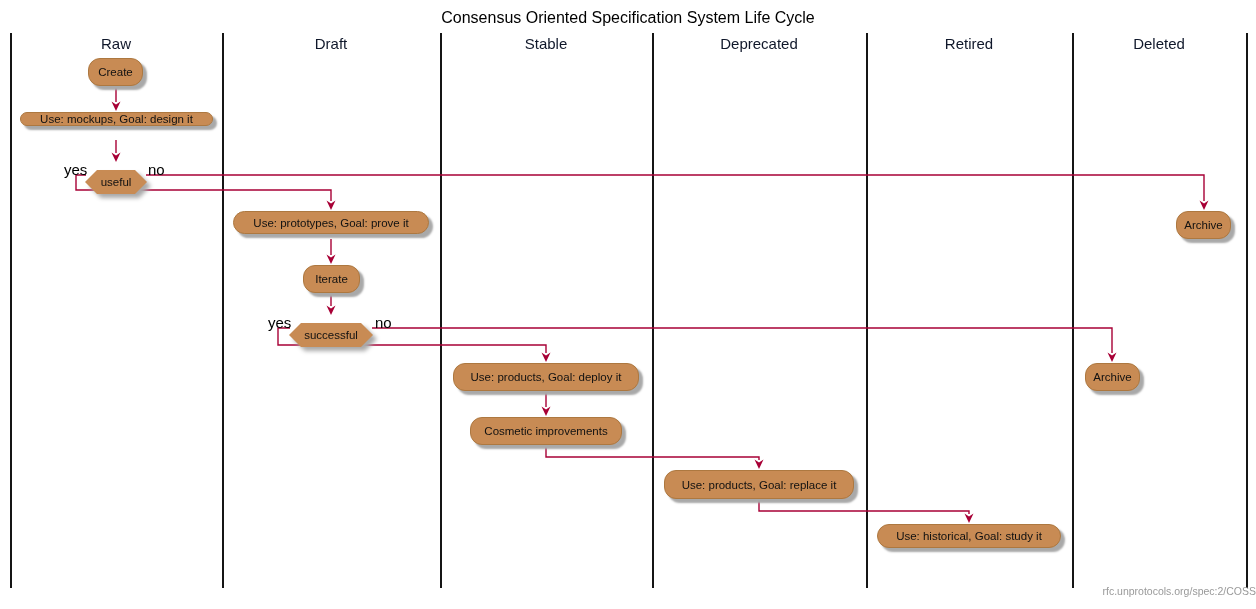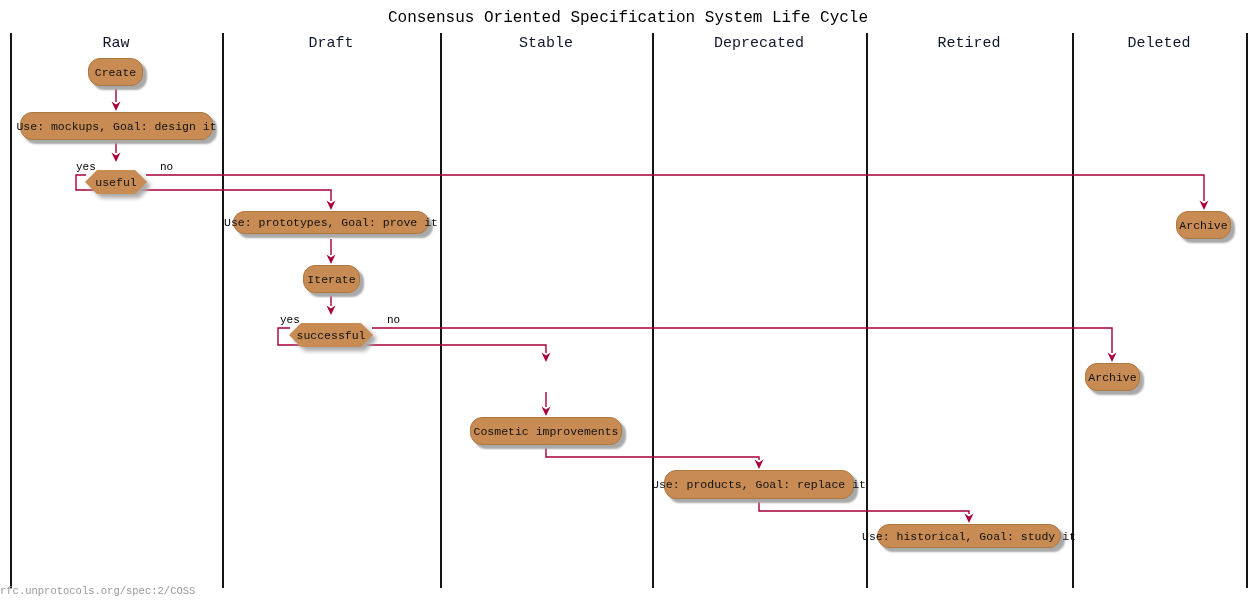--- a/index.html
+++ b/index.html
@@ -1,18 +1,18 @@
 <!DOCTYPE html>
 <html style="--node-fill: #C88B54; --node-border: #AD7840; --arrow: #A80036; --lane-line: #151515; --text: #111111; --footer-text: #999999; --shadow: #A9A9A9;"><head>
 <meta charset="utf-8">
 <style>
   html,body{margin:0;padding:0;background:#ffffff;}
   .canvas{
     position:relative;width:1256px;height:609px;background:#ffffff;overflow:hidden;
-    font-family:Liberation Mono, monospace;color:var(--text,#111);
+    font-family:Liberation Sans, sans-serif;color:var(--text,#111);
   }
   .title{
     position:absolute;left:0;top:9px;width:1256px;text-align:center;
     font-size:16px;color:#000;
   }
   .lane-line{
     position:absolute;top:33px;height:555px;width:2px;background:var(--lane-line,#151515);
   }
   .lane-label{
     position:absolute;top:35px;height:18px;font-size:15px;color:#0f172a;
@@ -28,24 +28,24 @@
     font-size:11.5px;color:#111;text-align:right;
     display:flex;align-items:center;justify-content:center;white-space:nowrap;
   }
   .hexwrap{position:absolute;z-index:3;filter:drop-shadow(4px 4px 2px var(--shadow,#A9A9A9));margin-top:7px;}
   .hex{
     width:100%;height:100%;background:var(--node-fill,#C88B54);
     clip-path:polygon(12px 0,calc(100% - 12px) 0,100% 50%,calc(100% - 12px) 100%,12px 100%,0 50%);
     font-size:11.5px;color:#111;display:flex;align-items:center;justify-content:center;white-space:nowrap;
   }
   .branch-label{
-    position:absolute;z-index:4;font-size:11px;color:#000;white-space:nowrap;margin-left:12px;
+    position:absolute;z-index:4;font-size:15px;color:#000;white-space:nowrap;
   }
   .footer{
-    position:absolute;left:0;top:585px;width:1256px;text-align:left;
+    position:absolute;left:0;top:585px;width:1256px;text-align:right;
     font-size:10.5px;color:var(--footer-text,#999);
   }
 </style>
 </head>
 <body>
 
 <div class="canvas">
 
   <div class="title">Consensus Oriented Specification System Life Cycle</div>
 
@@ -94,38 +94,39 @@
 
     <path class="shaft" d="M546 445 V457 H759 V460"></path>
     <path class="head" d="M759 469 l -4.5 -9.5 l 4.5 3 l 4.5 -3 z"></path>
 
     <path class="shaft" d="M759 499 V511 H969 V514"></path>
     <path class="head" d="M969 523 l -4.5 -9.5 l 4.5 3 l 4.5 -3 z"></path>
   </svg>
 
   <div class="node" style="left:88px;top:58px;width:55px;height:28px">Create</div>
 
-  <div class="node" style="left:20px;top:112px;width:193px;height:28px">Use: mockups, Goal: design it</div>
+  <div class="node" style="left:20px;top:112px;width:193px;height:14px">Use: mockups, Goal: design it</div>
 
   <div class="hexwrap" style="left:85px;top:163px;width:62px;height:24px">
     <div class="hex">useful</div>
   </div>
   <div class="branch-label" style="left:64px;top:161px">yes</div>
   <div class="branch-label" style="left:148px;top:161px">no</div>
 
   <div class="node" style="left:233px;top:211px;width:196px;height:23px">Use: prototypes, Goal: prove it</div>
 
   <div class="node" style="left:303px;top:265px;width:57px;height:28px">Iterate</div>
 
   <div class="hexwrap" style="left:289px;top:316px;width:84px;height:24px">
     <div class="hex">successful</div>
   </div>
   <div class="branch-label" style="left:268px;top:314px">yes</div>
   <div class="branch-label" style="left:375px;top:314px">no</div>
 
+  <div class="node" style="left:453px;top:363px;width:186px;height:28px">Use: products, Goal: deploy it</div>
 
   <div class="node" style="left:470px;top:417px;width:152px;height:28px">Cosmetic improvements</div>
 
   <div class="node" style="left:664px;top:470px;width:190px;height:29px">Use: products, Goal: replace it</div>
 
   <div class="node" style="left:877px;top:524px;width:184px;height:24px">Use: historical, Goal: study it</div>
 
   <div class="node" style="left:1176px;top:211px;width:55px;height:28px">Archive</div>
 
   <div class="node" style="left:1085px;top:363px;width:55px;height:28px">Archive</div>

